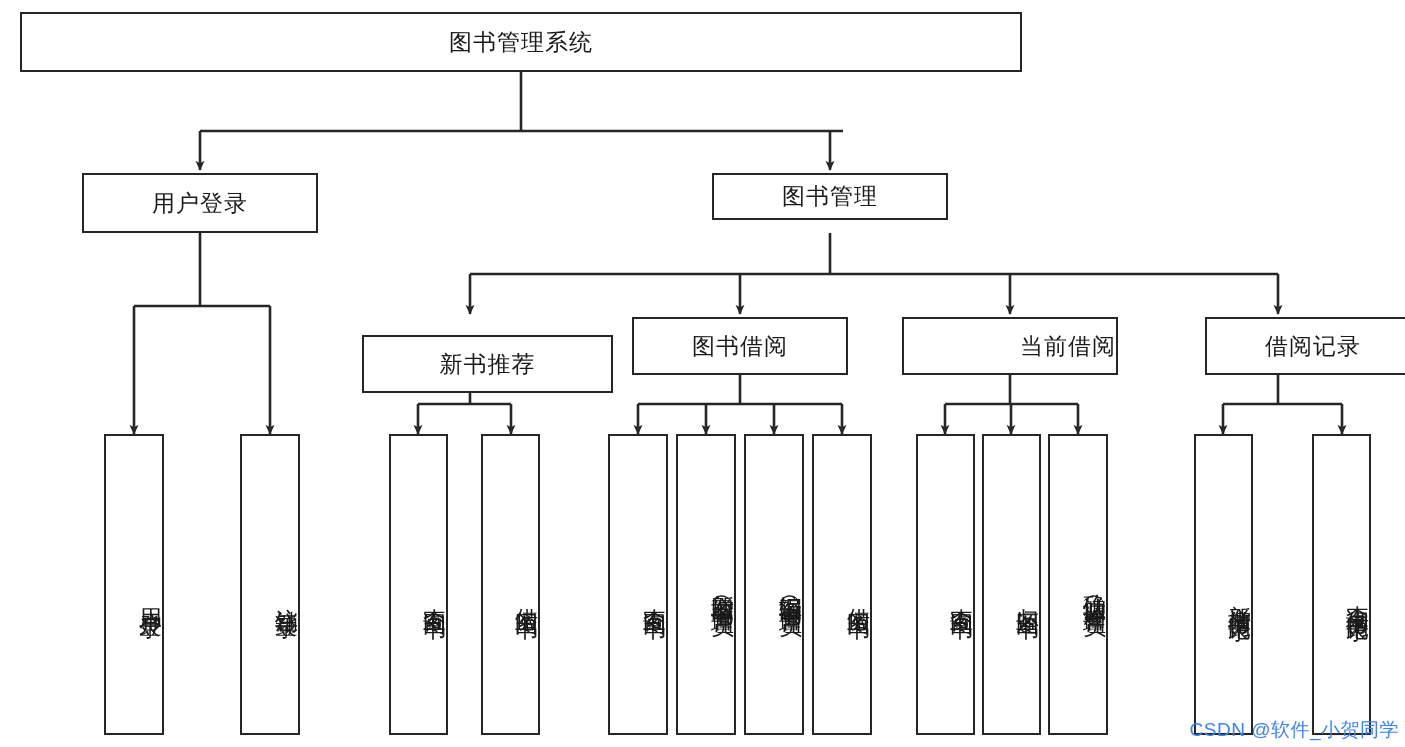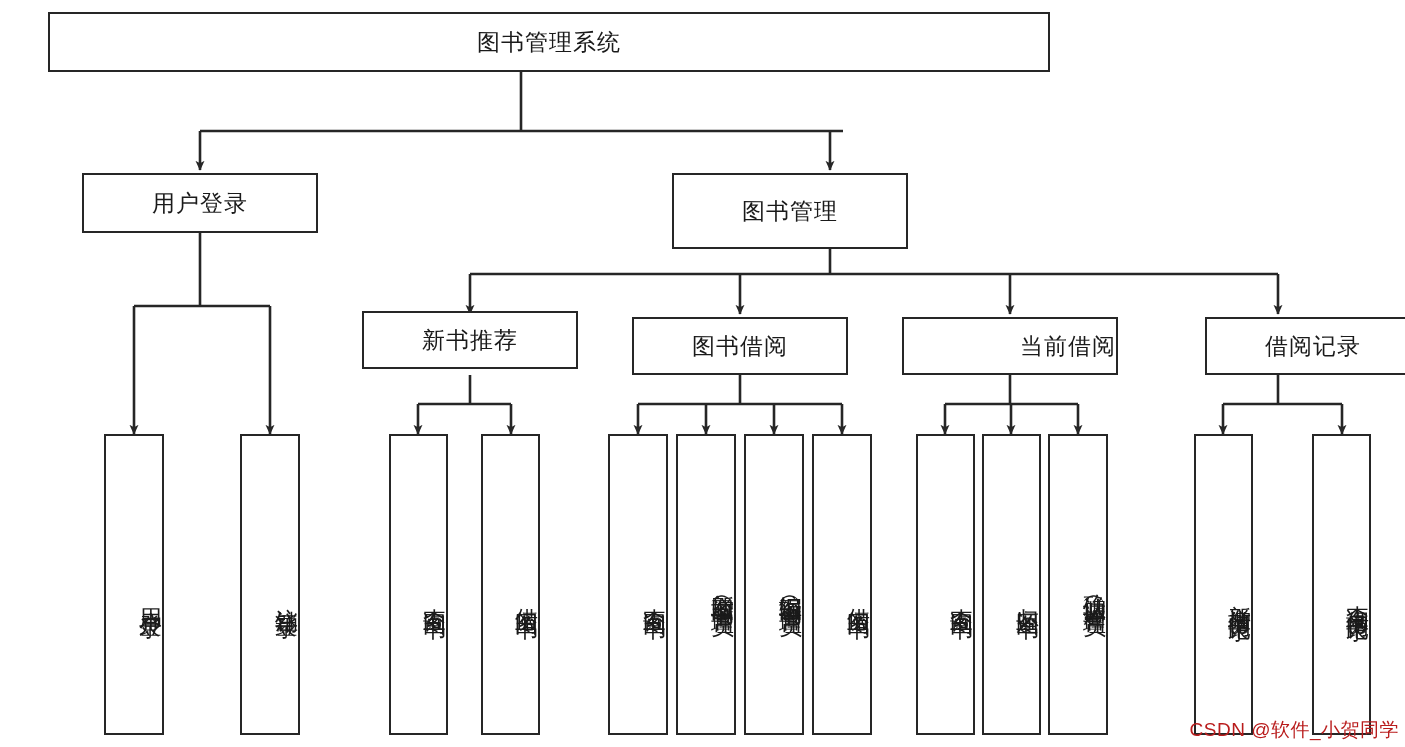--- a/index.html
+++ b/index.html
@@ -36,21 +36,21 @@
     writing-mode:vertical-rl;
     text-orientation:upright;
     line-height:1;
     white-space:nowrap;
   }
   .watermark{
     position:absolute;
     right:6px;
     bottom:4px;
     font-size:19px;
-    color:#b91c1c;
+    color:#3b82f6;
     letter-spacing:0.5px;
     white-space:nowrap;
   }
 </style>
 </head>
 <body>
 
 <div id="stage">
 
   <svg viewBox="0 0 1405 747">
@@ -96,32 +96,32 @@
       <path d="M1011,404 L1011,434" marker-end="url(#arw)"></path>
       <path d="M1078,404 L1078,434" marker-end="url(#arw)"></path>
 
       <path d="M1278,375 L1278,404"></path>
       <path d="M1223,404 L1342,404"></path>
       <path d="M1223,404 L1223,434" marker-end="url(#arw)"></path>
       <path d="M1342,404 L1342,434" marker-end="url(#arw)"></path>
     </g>
   </svg>
 
-  <div class="box h" style="left:20px;top:12px;width:1002px;height:60px;margin-left:28px;">
+  <div class="box h" style="left:20px;top:12px;width:1002px;height:60px;">
     <span>图书管理系统</span>
   </div>
 
   <div class="box h" style="left:82px;top:173px;width:236px;height:60px;">
     <span>用户登录</span>
   </div>
-  <div class="box h" style="left:672px;top:173px;width:236px;height:76px;">
+  <div class="box h" style="left:712px;top:173px;width:236px;height:47px;">
     <span>图书管理</span>
   </div>
 
-  <div class="box h" style="left:362px;top:311px;width:216px;height:58px;">
+  <div class="box h" style="left:362px;top:335px;width:251px;height:58px;">
     <span>新书推荐</span>
   </div>
   <div class="box h" style="left:632px;top:317px;width:216px;height:58px;text-align:right;">
     <span>图书借阅</span>
   </div>
   <div class="box h" style="left:902px;top:317px;width:216px;height:58px;justify-content:flex-end;">
     <span>当前借阅</span>
   </div>
   <div class="box h" style="left:1170px;top:317px;width:216px;height:58px;margin-left:35px;">
     <span>借阅记录</span>

